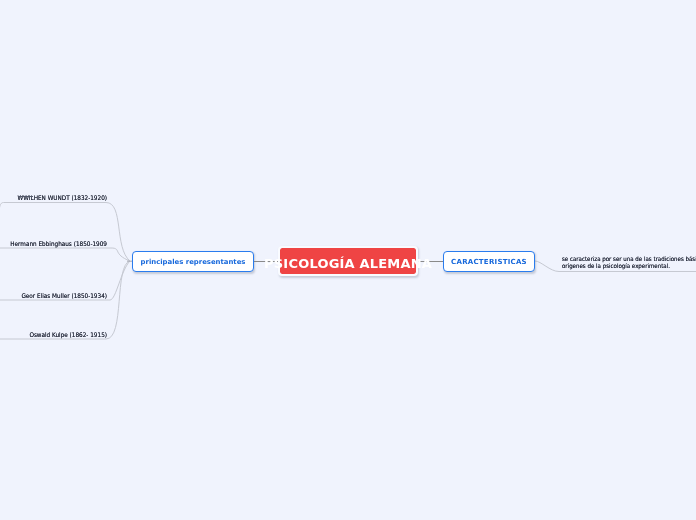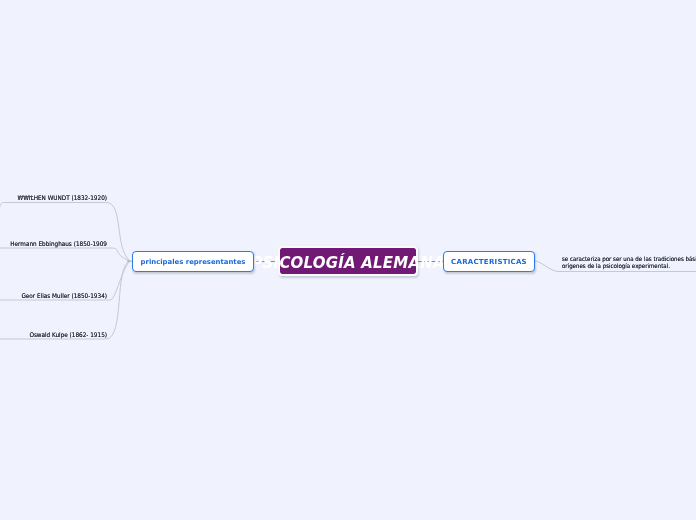--- a/index.html
+++ b/index.html
@@ -1,24 +1,24 @@
 <!DOCTYPE html>
 <html><head>
 <meta charset="utf-8">
 <style>
   html,body{margin:0;padding:0;}
   body{width:696px;height:520px;overflow:hidden;background:#f0f3fd;
        font-family:"Liberation Sans",sans-serif;-webkit-font-smoothing:antialiased;}
   #canvas{position:relative;width:696px;height:520px;}
   svg.links{position:absolute;left:0;top:0;width:696px;height:520px;}
   .node{position:absolute;box-sizing:border-box;white-space:nowrap;}
-  .root-node{background:#701a75;color:#fff;font-weight:bold;font-size:15px;
+  .root-node{background:#ef4444;color:#fff;font-weight:bold;font-size:13px;
      font-family:"DejaVu Sans",sans-serif;
      border-radius:4px;border:2px solid #f9fbff;display:flex;align-items:center;justify-content:center;
-     letter-spacing:.2px;background-clip:padding-box;text-indent:.2px;padding-top:4px;box-shadow:1px 1.5px 2px rgba(110,118,140,.3);font-style:italic;}
+     letter-spacing:.2px;background-clip:padding-box;text-indent:.2px;padding-top:4px;box-shadow:1px 1.5px 2px rgba(110,118,140,.3);}
   .box-node{background:#fff;border:1.8px solid #2a7cee;border-radius:4px;color:#1668dc;
      font-family:"DejaVu Sans",sans-serif;
      font-weight:bold;display:flex;align-items:center;justify-content:center;
      box-shadow:1px 1.5px 2px rgba(110,118,140,.32);}
   .leaf{color:#2b3040;font-size:6.35px;text-align:right;font-family:"DejaVu Sans Condensed","DejaVu Sans",sans-serif;text-shadow:0 0 .3px #2b3040;}
   .struck{position:relative;}
   .struck:after{content:"";position:absolute;left:0.5px;right:1px;top:2px;height:1px;background:#52586a;}
 </style>
 </head>
 <body>

